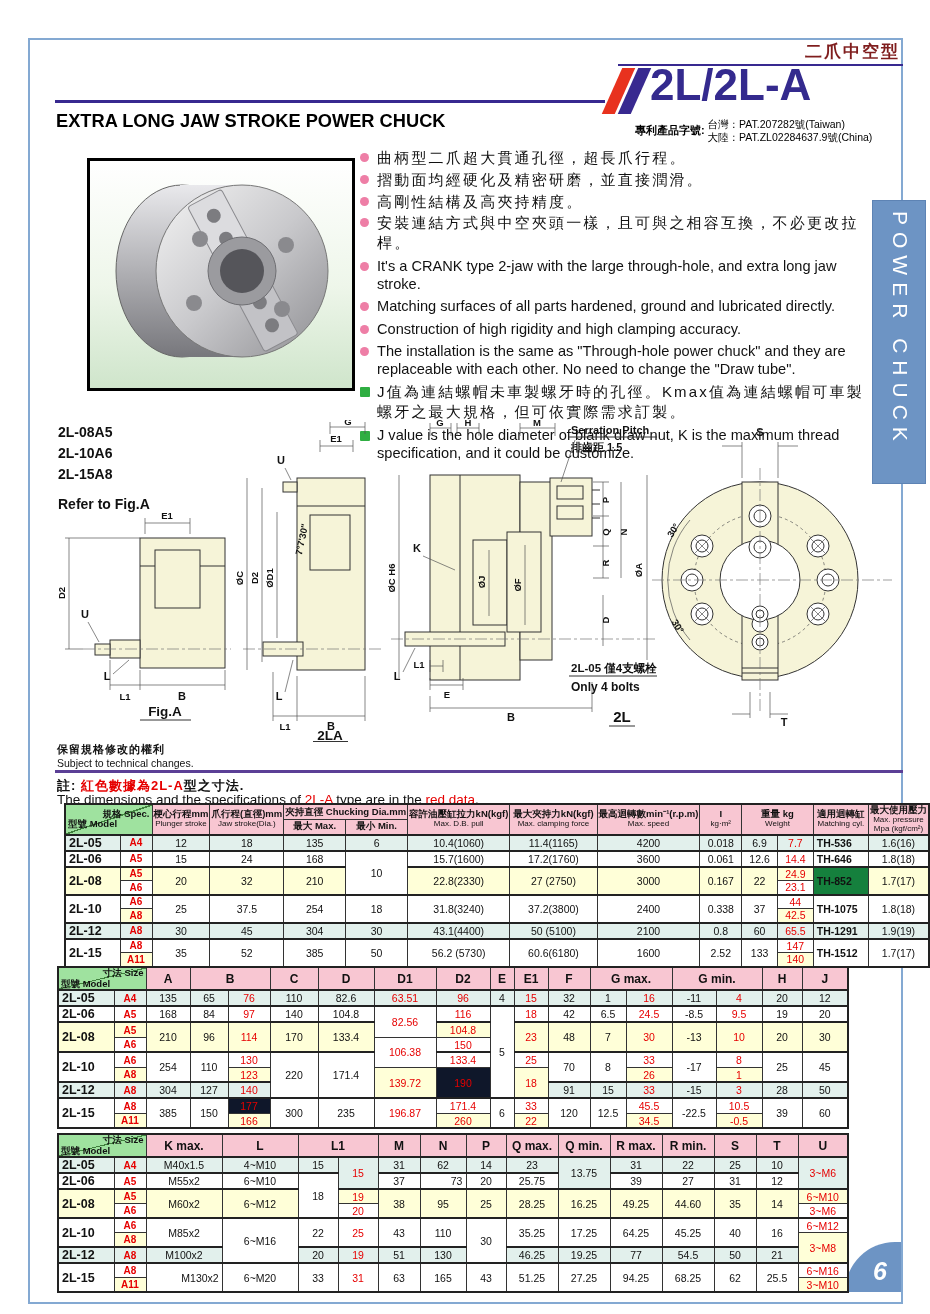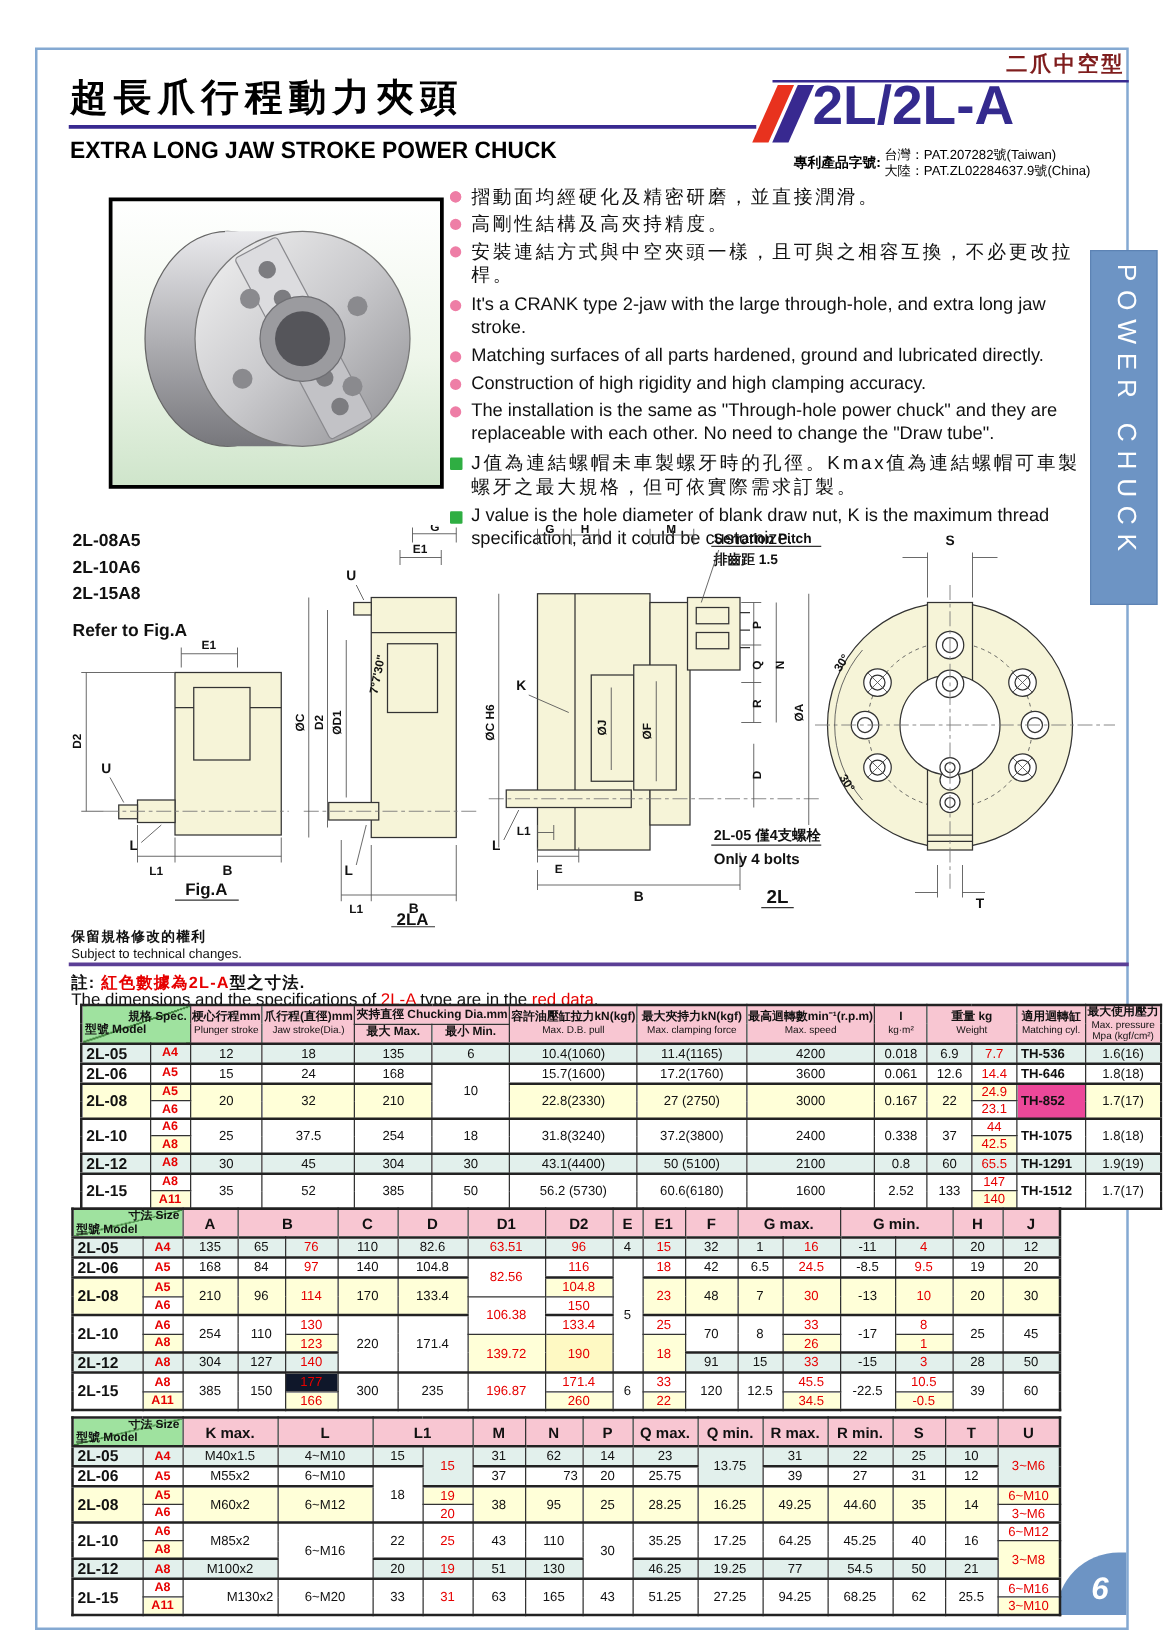--- a/index.html
+++ b/index.html
@@ -88,21 +88,20 @@
   .dt th.corner .cbl{text-align:left;padding-left:1px;}
 </style>
 </head>
 <body>
 
 <div class="page">
   <div class="abs frame"></div>
 
   <div class="abs corner-tag">二爪中空型</div>
   <div class="abs corner-rule"></div>
-  <div class="abs title-zh">超長爪行程動力夾頭</div>
   <div class="abs title-rule"></div>
   <div class="abs title-en">EXTRA LONG JAW STROKE POWER CHUCK</div>
   <div class="abs logo">
     <div class="slash r"></div>
     <div class="slash p"></div>
     <div class="logo-text">2L/2L-A</div>
   </div>
   <div class="abs patent">
     <span class="lbl">專利產品字號:</span>
     <span class="patent-lines">
@@ -138,21 +137,21 @@
       <circle cx="152" cy="110" r="34" fill="#9b9b9f" stroke="#6f6f73"></circle>
       <circle cx="152" cy="110" r="22" fill="#55555a"></circle>
       <circle cx="110" cy="78" r="8" fill="#8a8a8e"></circle>
         <circle cx="196" cy="84" r="8" fill="#8a8a8e"></circle>
       <circle cx="104" cy="142" r="8" fill="#8a8a8e"></circle>
         <circle cx="192" cy="148" r="8" fill="#8a8a8e"></circle>
     </svg>
   </div>
 
   <div class="abs bullets" id="bullets">
-      <div class="bi zh"><span class="mark dot"></span></div>
+      <div class="bi zh"><span class="mark dot"></span><span class="bt">曲柄型二爪超大貫通孔徑，超長爪行程。</span></div>
       <div class="bi zh"><span class="mark dot"></span><span class="bt">摺動面均經硬化及精密研磨，並直接潤滑。</span></div>
       <div class="bi zh"><span class="mark dot"></span><span class="bt">高剛性結構及高夾持精度。</span></div>
       <div class="bi zh"><span class="mark dot"></span><span class="bt">安裝連結方式與中空夾頭一樣，且可與之相容互換，不必更改拉桿。</span></div>
       <div class="bi en"><span class="mark dot"></span><span class="bt">It's a CRANK type 2-jaw with the large through-hole, and extra long jaw stroke.</span></div>
       <div class="bi en"><span class="mark dot"></span><span class="bt">Matching surfaces of all parts hardened, ground and lubricated directly.</span></div>
       <div class="bi en"><span class="mark dot"></span><span class="bt">Construction of high rigidity and high clamping accuracy.</span></div>
       <div class="bi en"><span class="mark dot"></span><span class="bt">The installation is the same as "Through-hole power chuck" and they are replaceable with each other. No need to change the "Draw tube".</span></div>
       <div class="bi zh"><span class="mark sq"></span><span class="bt">J值為連結螺帽未車製螺牙時的孔徑。Kmax值為連結螺帽可車製螺牙之最大規格，但可依實際需求訂製。</span></div>
       <div class="bi en"><span class="mark sq"></span><span class="bt">J value is the hole diameter of blank draw nut, K is the maximum thread specification, and it could be customize.</span></div>
     </div>
@@ -489,21 +488,21 @@
             <td class="a" style="background: rgb(255, 255, 216);">A5</td>
             <td rowspan="2" style="background: rgb(255, 255, 216);">20</td>
             <td rowspan="2" style="background: rgb(255, 255, 216);">32</td>
             <td rowspan="2" style="background: rgb(255, 255, 216);">210</td>
             <td rowspan="2" style="background: rgb(255, 255, 216);">22.8(2330)</td>
             <td rowspan="2" style="background: rgb(255, 255, 216);">27 (2750)</td>
             <td rowspan="2" style="background: rgb(255, 255, 216);">3000</td>
             <td rowspan="2" style="background: rgb(255, 255, 216);">0.167</td>
             <td rowspan="2" style="background: rgb(255, 255, 216);">22</td>
             <td class="rd" style="background: rgb(255, 255, 216);">24.9</td>
-            <td rowspan="2" class="m2" style="background: #ec4899;">TH-852</td>
+            <td rowspan="2" class="m2" style="background: #15803d;">TH-852</td>
             <td rowspan="2" style="background: rgb(255, 255, 216);">1.7(17)</td>
           </tr>
           <tr style="height: 14px;">
             <td class="a" style="background: rgb(255, 255, 255);">A6</td>
             <td class="rd" style="background: rgb(255, 255, 255);">23.1</td>
           </tr>
           <tr style="height: 14px; border-top: 2px solid rgb(34, 34, 34);">
             <td rowspan="2" class="m" style="background: rgb(255, 255, 255);">2L-10</td>
             <td class="a" style="background: rgb(255, 255, 255);">A6</td>
             <td rowspan="2" style="background: rgb(255, 255, 255);">25</td>
@@ -684,21 +683,21 @@
             <td class="rd" style="background: rgb(255, 255, 255);">33</td>
             <td rowspan="2" style="background: rgb(255, 255, 255);">-17</td>
             <td class="rd" style="background: rgb(255, 255, 255);">8</td>
             <td rowspan="2" style="background: rgb(255, 255, 255);">25</td>
             <td rowspan="2" style="background: rgb(255, 255, 255);">45</td>
           </tr>
           <tr style="height: 15px;">
             <td class="a" style="background: rgb(255, 255, 216);">A8</td>
             <td class="rd" style="background: rgb(255, 255, 216);">123</td>
             <td rowspan="2" class="rd" style="background: rgb(255, 255, 216);">139.72</td>
-            <td rowspan="2" class="rd" style="background: #fef9c3;">190</td>
+            <td rowspan="2" class="rd" style="background: #0f172a;">190</td>
             <td rowspan="2" class="rd" style="background: rgb(255, 255, 216);">18</td>
             <td class="rd" style="background: rgb(255, 255, 216);">26</td>
             <td class="rd" style="background: rgb(255, 255, 216);">1</td>
           </tr>
           <tr style="height: 15px; border-top: 2px solid rgb(34, 34, 34);">
             <td class="m" style="background: rgb(226, 240, 236);">2L-12</td>
             <td class="a" style="background: rgb(226, 240, 236);">A8</td>
             <td style="background: rgb(226, 240, 236);">304</td>
             <td style="background: rgb(226, 240, 236);">127</td>
             <td class="rd" style="background: rgb(226, 240, 236);">140</td>

